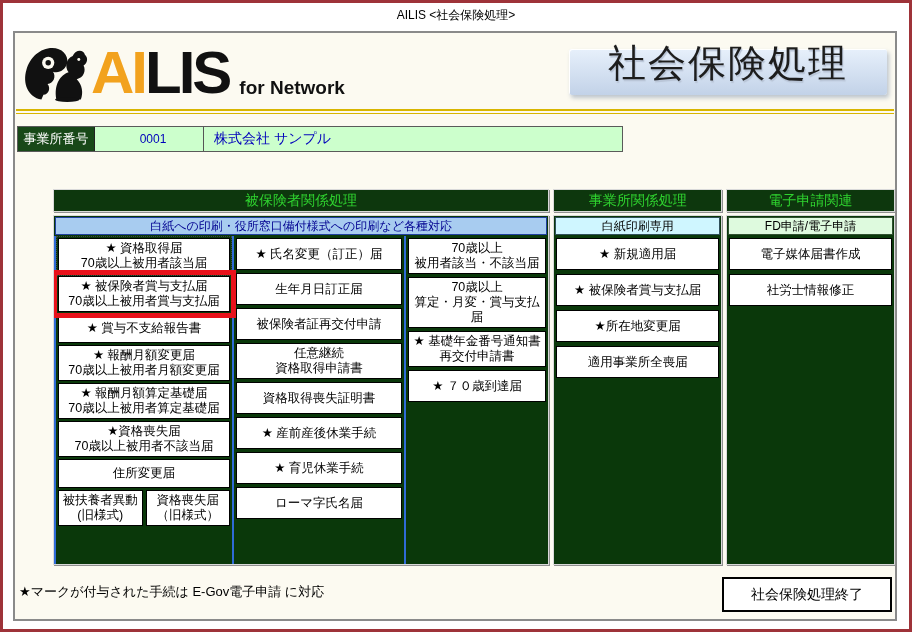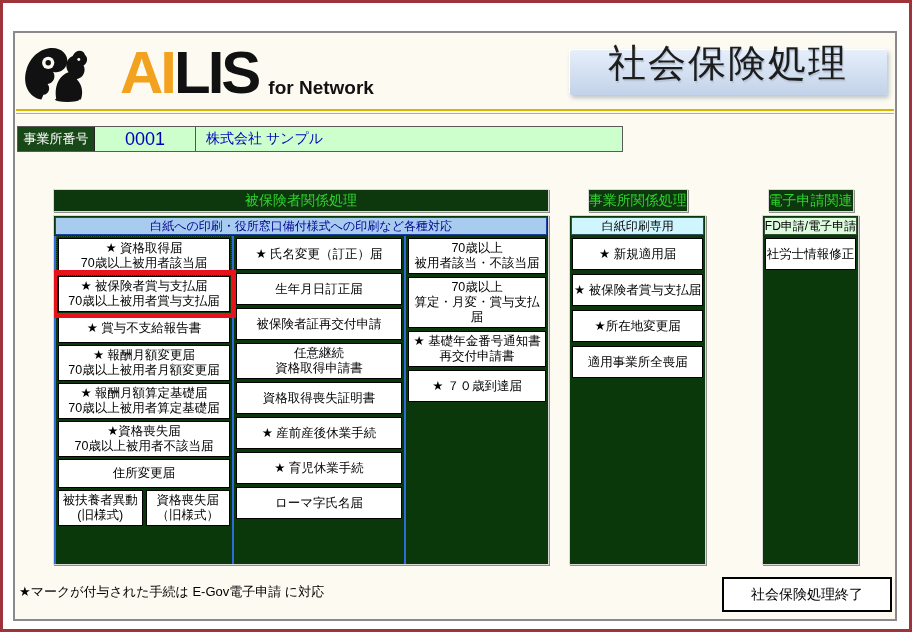--- a/index.html
+++ b/index.html
@@ -18,21 +18,21 @@
   }
   .content {
     position:absolute; left:10px; top:28px; width:884px; height:590px;
     box-sizing:border-box; border:2px solid #8A8A8A; background:#FCFAF1;
   }
   
   .hdr { position:relative; height:76px; }
   .logo { position:absolute; left:6px; top:4px; display:flex; align-items:flex-end; }
   .squirrel { width:68px; height:68px; margin-right:2px; }
   .logo-text { font-size:60px; font-weight:800; line-height:64px; letter-spacing:-3px; color:#111; }
-  .logo-text .accent { color:#F2A21E;margin-left:29px; }
+  .logo-text .accent { color:#F2A21E; }
   .logo-suffix { font-size:19px; font-weight:700; color:#111; margin:12px 0 6px 10px; }
   .app-title-box {
     position:absolute; right:8px; top:16px; width:318px; height:46px;
     background:linear-gradient(#E7F0FB,#C2D2E8); border-radius:3px;
     box-shadow:inset 1px 1px 0 #ffffff, 2px 3px 4px rgba(110,130,160,.45);
   }
   .app-title {
     position:relative; top:-11px; text-align:center;
     font-size:38px; color:#1d1d1d; letter-spacing:2px; white-space:nowrap;
     text-shadow:1px 2px 1px #b8c4d6;
@@ -41,29 +41,29 @@
   
   .office-row {
     margin:12px 0 8px 2px; width:606px; height:26px; box-sizing:border-box;
     display:flex; border:1px solid #5a5a5a; background:#CCFFCC;
   }
   .office-label {
     width:76px; background:#184818; color:#fff; font-size:13px;
     display:flex; align-items:center; justify-content:center; border-right:1px solid #222;
   }
   .office-number {
-    width:100px; color:#0000BB; font-size:18px; border-right:1px solid #555;
-    display:flex; align-items:center; justify-content:center;
+    width:100px; color:#0000BB; font-size:12px; border-right:1px solid #555;
+    display:flex; align-items:center; justify-content:center;padding-left:8px;
   }
   .office-name { flex:1; color:#0000BB; font-size:14px; display:flex; align-items:center; padding-left:10px; }
   
   .main { display:flex; gap:4px; margin:37px 0 0 6px; }
   .panel { display:flex; flex-direction:column; height:376px; }
   .panel-left { width:517px;padding-left:32px; }
-  .panel-mid, .panel-right { width:176px;align-items:center; }
+  .panel-mid, .panel-right { width:176px; }
   .panel-hd {
     height:23px; box-sizing:border-box; border:1px solid #D9D9D9; box-shadow:1px 1px 0 #8f8f8f;
     background:#0D370D; color:#2FD32F; font-size:14px;
     display:flex; align-items:center; justify-content:center; margin-bottom:3px;
   }
   .panel-body {
     flex:1; box-sizing:border-box; border:1px solid #D9D9D9; box-shadow:1px 1px 0 #8f8f8f;
     background:#0A380A; overflow:hidden; display:flex; flex-direction:column;
   }
   .subtitle {
@@ -98,20 +98,23 @@
   .exit-btn {
     position:absolute; right:3px; top:4px; width:170px; height:35px; box-sizing:border-box;
     background:#fff; border:2px solid #000; font-size:14px; color:#000; cursor:pointer;
     display:flex; align-items:center; justify-content:center;
   }
 </style>
 </head>
 <body>
 
 <div class="window">
+  <div class="titlebar">
+    <span>AILIS &lt;社会保険処理&gt;</span>
+  </div>
 
   <div class="content">
 
     <div class="hdr">
       <div class="logo">
         <svg class="squirrel" viewBox="0 0 100 100" xmlns="http://www.w3.org/2000/svg">
           <path fill="#111" d="M30,92 C10,88 2,68 8,48 C13,30 28,16 46,16 C60,16 70,26 68,38 C66,48 56,54 47,51 C52,58 48,68 39,69 C44,75 41,84 33,85 Z"></path>
           <circle cx="40" cy="38" r="9" fill="#FCFAF1"></circle>
           <circle cx="40" cy="38" r="4" fill="#111"></circle>
           <path fill="#111" d="M52,92 C48,70 58,56 70,52 C64,44 66,32 76,28 C80,18 92,18 94,26 C99,30 98,38 92,42 C96,50 92,60 82,62 C90,70 92,82 88,92 Z"></path>
@@ -269,20 +272,24 @@
           </div>
         </div>
       </div>
 
       <div class="panel panel-right">
         <div class="panel-hd">電子申請関連</div>
         <div class="panel-body">
           <div class="subtitle green">FD申請/電子申請</div>
           <div class="stack">
             <div class="btn">
+              <span>電子媒体届書作成</span>
+
+            </div>
+            <div class="btn">
               <span>社労士情報修正</span>
 
             </div>
           </div>
         </div>
       </div>
 
     </div>
 
     <div class="footer">

